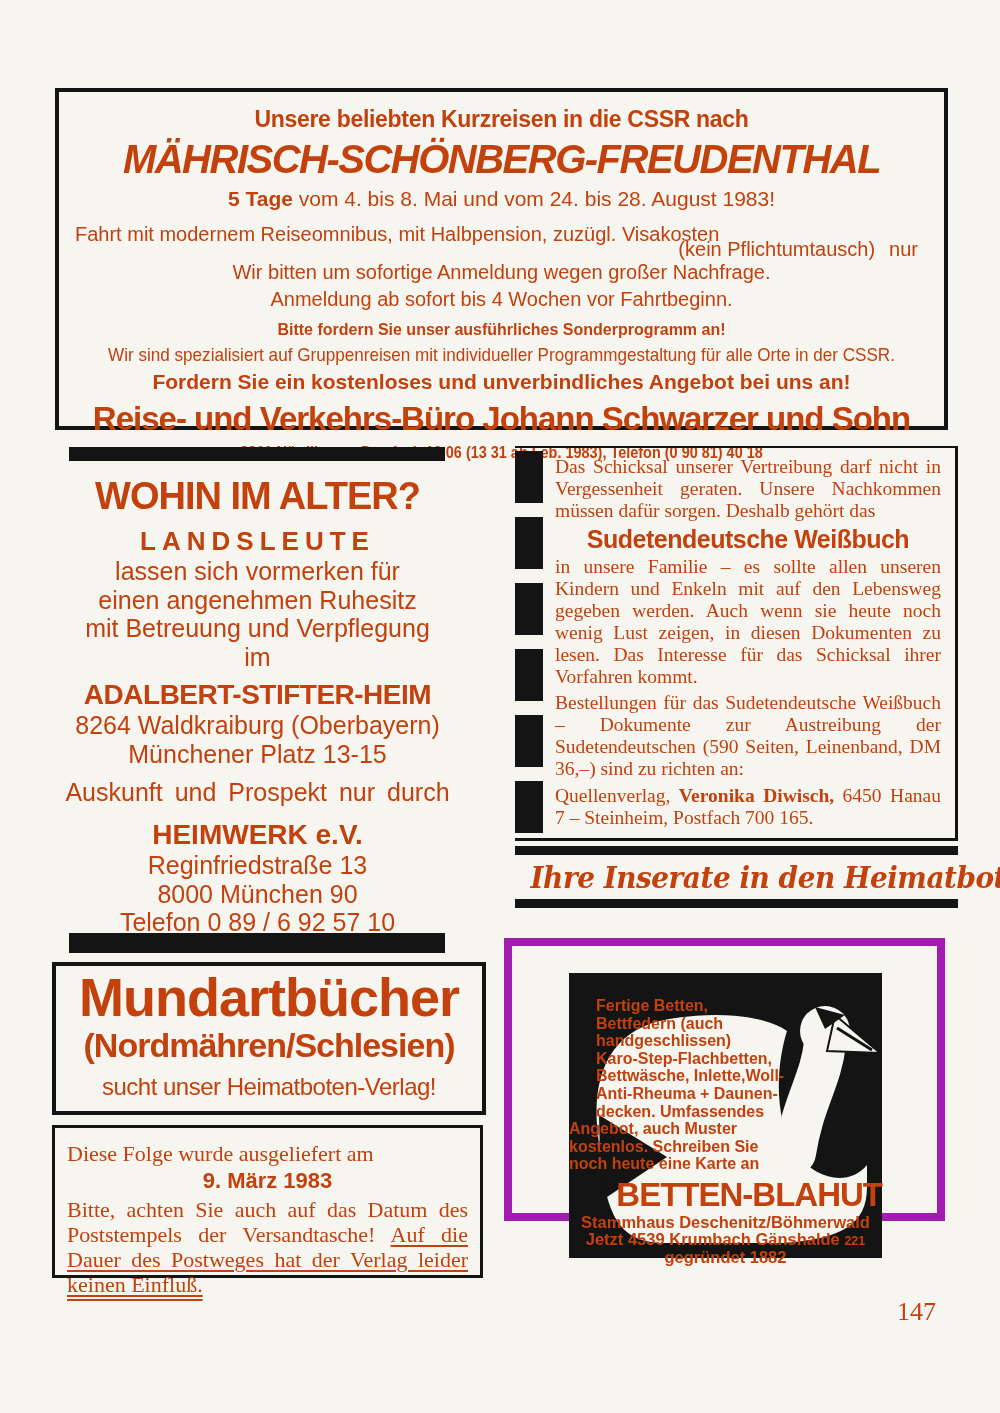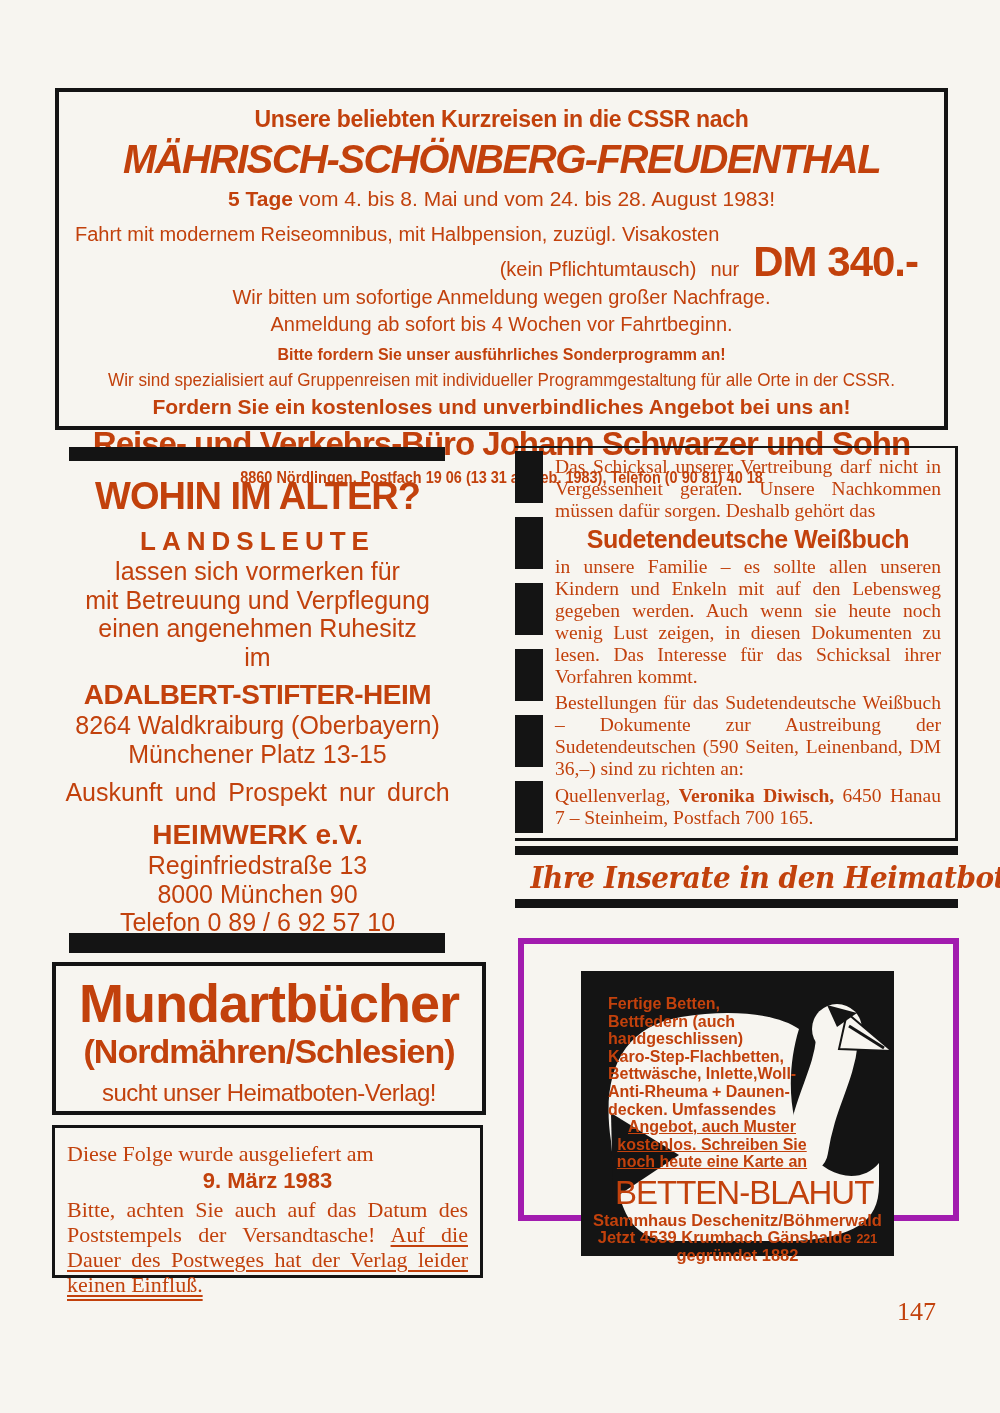--- a/index.html
+++ b/index.html
@@ -59,82 +59,81 @@
   .banner .bbar { width:100%; height:9px; background:#141414; }
   .banner-text {
     font-family:"DejaVu Serif", serif; font-style:italic; font-weight:bold;
     font-size:30px; letter-spacing:-.5px; text-align:center; padding:5px 0 4px 0;
     transform:scaleX(.93); transform-origin:center; white-space:nowrap;
   }
 
   
   .mundart {
     position:absolute; left:52px; top:962px; width:434px; height:153px;
-    border:4px solid #141414; text-align:center; padding-top:6px;
+    border:4px solid #141414; text-align:center; 
   }
   .mu-title { font-size:54px; font-weight:bold; letter-spacing:-1px; }
   .mu-sub   { font-size:34px; font-weight:bold; letter-spacing:-1px; margin-top:-2px; }
   .mu-line  { font-size:24px; letter-spacing:-.5px; margin-top:8px; }
 
   
   .delivery {
     position:absolute; left:52px; top:1125px; width:431px; height:153px;
     border:3px solid #141414; padding:13px 12px 0 12px;
     font-family:"Liberation Serif", serif; font-size:22px; line-height:1.15;
   }
   .dv-line1 { text-align:left; }
   .dv-date  { font-family:"Liberation Sans", sans-serif; font-weight:bold; font-size:22px; text-align:center; margin:2px 0 3px 0; }
   .dv-para  { text-align:justify; }
   .u  { text-decoration:underline; text-decoration-thickness:2px; text-underline-offset:3px; }
   .u2 { text-decoration:underline double; text-underline-offset:3px; }
 
   
-  .betten { position:absolute; left:518px; top:938px; width:441px; height:283px; border:6px solid #a21caf; }
+  .betten { position:absolute; left:504px; top:938px; width:441px; height:283px; border:8px solid #a21caf; }
   .betten-inner { position:absolute; left:57px; top:27px; width:313px; height:285px; background:#141414; }
   .betten-inner svg { position:absolute; left:0; top:0; }
   .betten-text { position:absolute; left:0; top:0; width:100%; padding-top:24px; }
   .bt-line { font-size:16px; font-weight:bold; line-height:1.1; padding-left:27px; text-align:left; white-space:nowrap; }
-  .bt-line.c { padding-left:0; width:262px; text-align:center;text-decoration:underline; }
-  .bt-brand { font-size:33px; font-weight:normal; letter-spacing:-1px; text-align:left; margin-top:3px; white-space:nowrap;margin-left:34px; }
+  .bt-line.c { padding-left:0; width:262px; text-align:left; }
+  .bt-brand { font-size:33px; font-weight:bold; letter-spacing:-1px; text-align:right; margin-top:3px; white-space:nowrap;margin-left:34px; }
   .bt-addr  { font-size:16.5px; font-weight:bold; line-height:1.06; text-align:center; white-space:nowrap; }
   .bt-addr .small { font-size:12.5px; }
 
   .page-number { position:absolute; left:897px; top:1297px; font-family:"Liberation Serif", serif; font-size:26px; }
 </style>
 </head>
 <body>
 
 <div class="page">
 
   <section class="travel-ad">
     <div class="ta-intro">Unsere beliebten Kurzreisen in die CSSR nach</div>
     <div class="ta-title">MÄHRISCH-SCHÖNBERG-FREUDENTHAL</div>
     <div class="ta-dates"><b>5 Tage</b><span> vom 4. bis 8. Mai und vom 24. bis 28. August 1983!</span></div>
     <div class="ta-fahrt">Fahrt mit modernem Reiseomnibus, mit Halbpension, zuzügl. Visakosten</div>
     <div class="ta-price-row">
       <span class="ta-visa">(kein Pflichtumtausch)</span>
       <span class="ta-nur">nur</span>
-      <span class="ta-price">DM 340.-</span>
     </div>
     <div class="ta-l6">Wir bitten um sofortige Anmeldung wegen großer Nachfrage.</div>
     <div class="ta-l7">Anmeldung ab sofort bis 4 Wochen vor Fahrtbeginn.</div>
     <div class="ta-l8">Bitte fordern Sie unser ausführliches Sonderprogramm an!</div>
     <div class="ta-l9">Wir sind spezialisiert auf Gruppenreisen mit individueller Programmgestaltung für alle Orte in der CSSR.</div>
     <div class="ta-l10">Fordern Sie ein kostenloses und unverbindliches Angebot bei uns an!</div>
     <div class="ta-company">Reise- und Verkehrs-Büro Johann Schwarzer und Sohn</div>
     <div class="ta-address">8860 Nördlingen, Postfach 19 06 (13 31 ab Feb. 1983), Telefon (0 90 81) 40 18</div>
   </section>
 
   <section class="left-col">
     <div class="bar"></div>
     <div class="wa-title">WOHIN IM ALTER?</div>
     <div class="wa-sub">LANDSLEUTE</div>
     <div class="wa-line">lassen sich vormerken für</div>
+    <div class="wa-line">einen angenehmen Ruhesitz</div>
     <div class="wa-line">mit Betreuung und Verpflegung</div>
-    <div class="wa-line">einen angenehmen Ruhesitz</div>
     <div class="wa-line">im</div>
     <div class="wa-home">ADALBERT-STIFTER-HEIM</div>
     <div class="wa-line">8264 Waldkraiburg (Oberbayern)</div>
     <div class="wa-line">Münchener Platz 13-15</div>
     <div class="wa-info">Auskunft und Prospekt nur durch</div>
     <div class="wa-org">HEIMWERK e.V.</div>
     <div class="wa-line">Reginfriedstraße 13</div>
     <div class="wa-line">8000 München 90</div>
     <div class="wa-line">Telefon 0 89 / 6 92 57 10</div>
     <div class="bar bar-bottom"></div>

